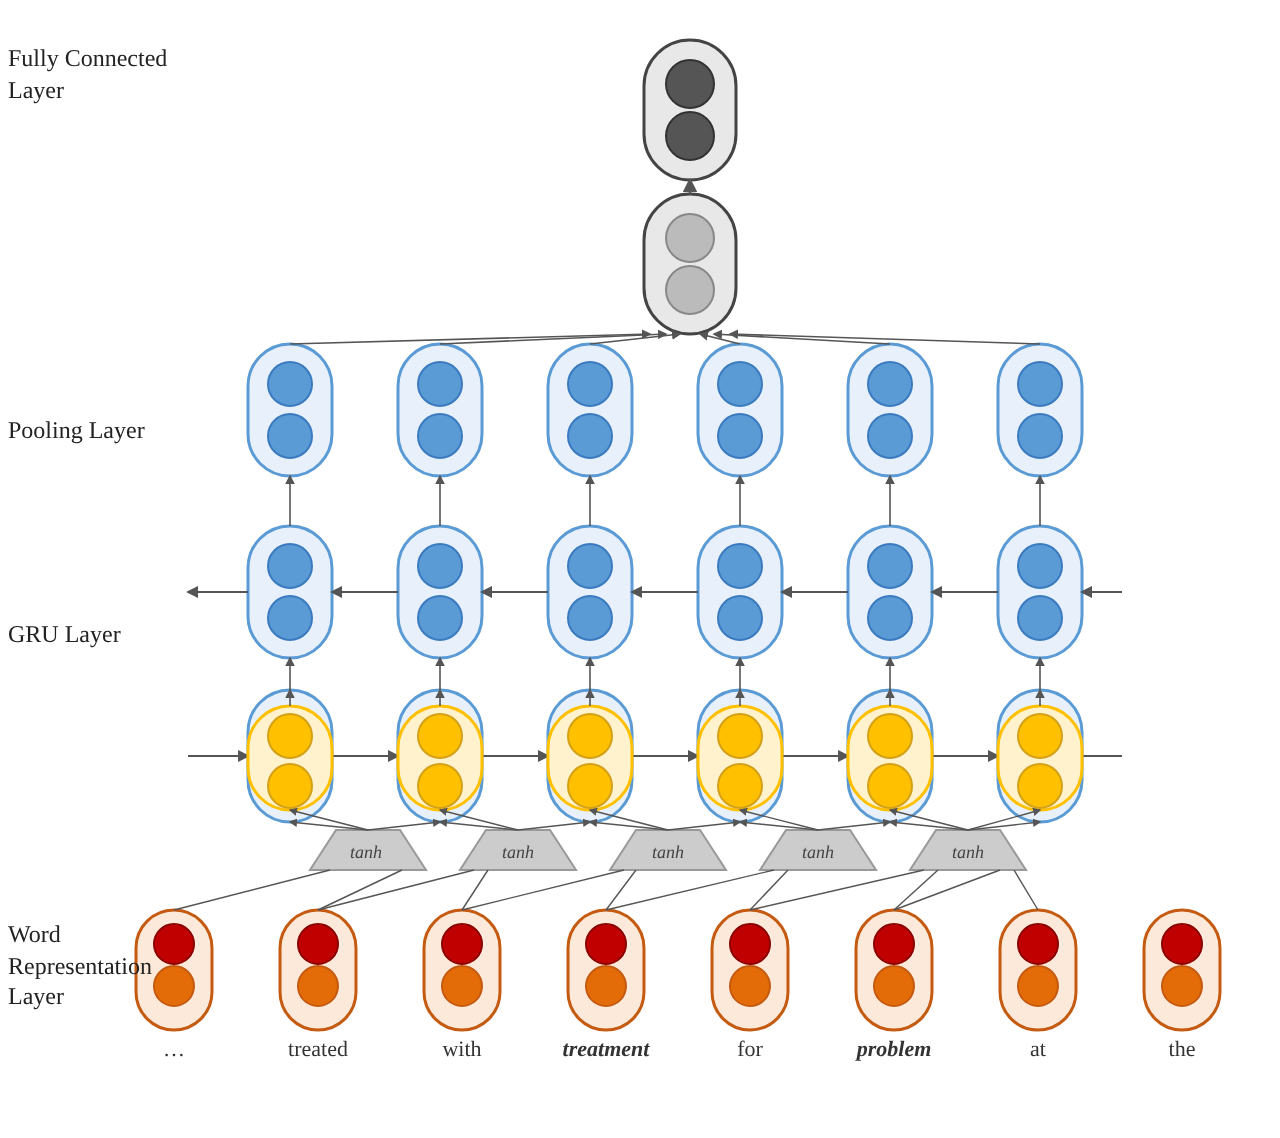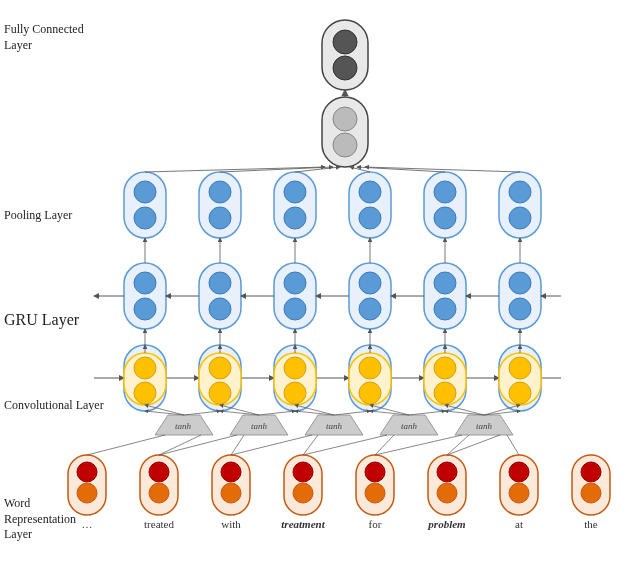--- a/index.html
+++ b/index.html
@@ -312,17 +312,16 @@
     <line x1="295" y1="353" x2="295" y2="345" stroke="#555" stroke-width="0.8" marker-end="url(#arrow)"></line>
     <line x1="370" y1="353" x2="370" y2="345" stroke="#555" stroke-width="0.8" marker-end="url(#arrow)"></line>
     <line x1="445" y1="353" x2="445" y2="345" stroke="#555" stroke-width="0.8" marker-end="url(#arrow)"></line>
     <line x1="520" y1="353" x2="520" y2="345" stroke="#555" stroke-width="0.8" marker-end="url(#arrow)"></line>
 
   </svg>
 
   <div class="labels">
     <div class="layer-label" style="left:4px; top:22px; width:110px; font-size:12px;">Fully Connected<br>Layer</div>
     <div class="layer-label" style="left:4px; top:208px; font-size:12px;">Pooling Layer</div>
-    <div class="layer-label" style="left:4px; top:310px; font-size:16px;">GRU Layer</div>
-    <div class="layer-label" style="left:4px; top:398px; font-size:12px;">Convolutional Layer</div>
-    <div class="layer-label" style="left:4px; top:460px; width:100px; font-size:12px;margin-top:36px;">Word Representation<br>Layer</div>
+    <div class="layer-label" style="left:4px; top:310px; font-size:12px;">GRU Layer</div>
+    <div class="layer-label" style="left:4px; top:460px; width:100px; font-size:12px;">Word Representation<br>Layer</div>
   </div>
 </div>
 
 </body></html>

